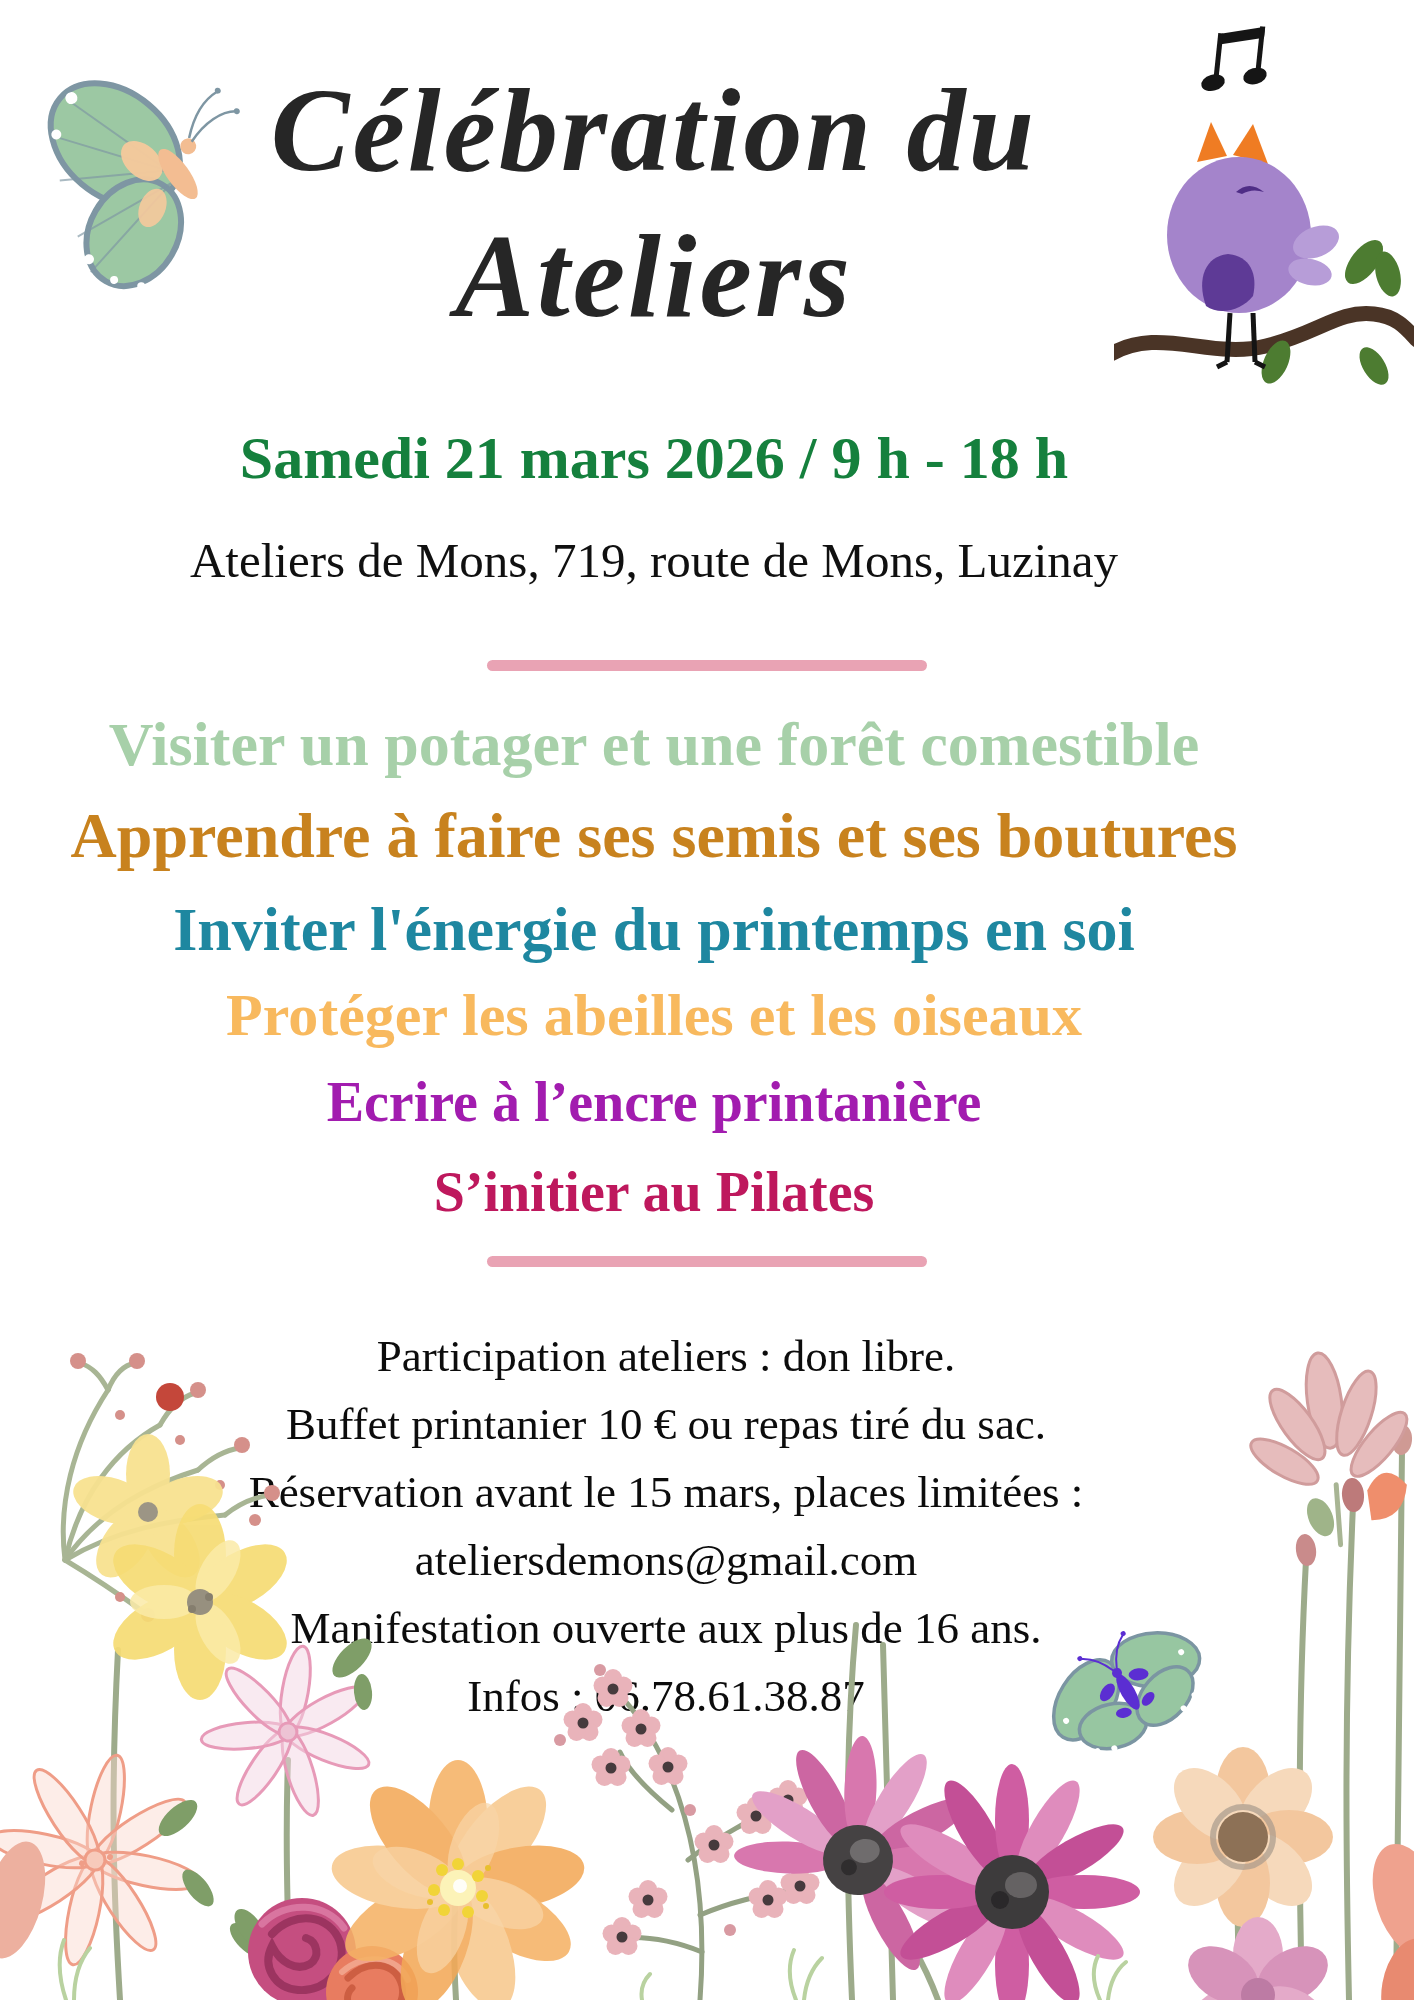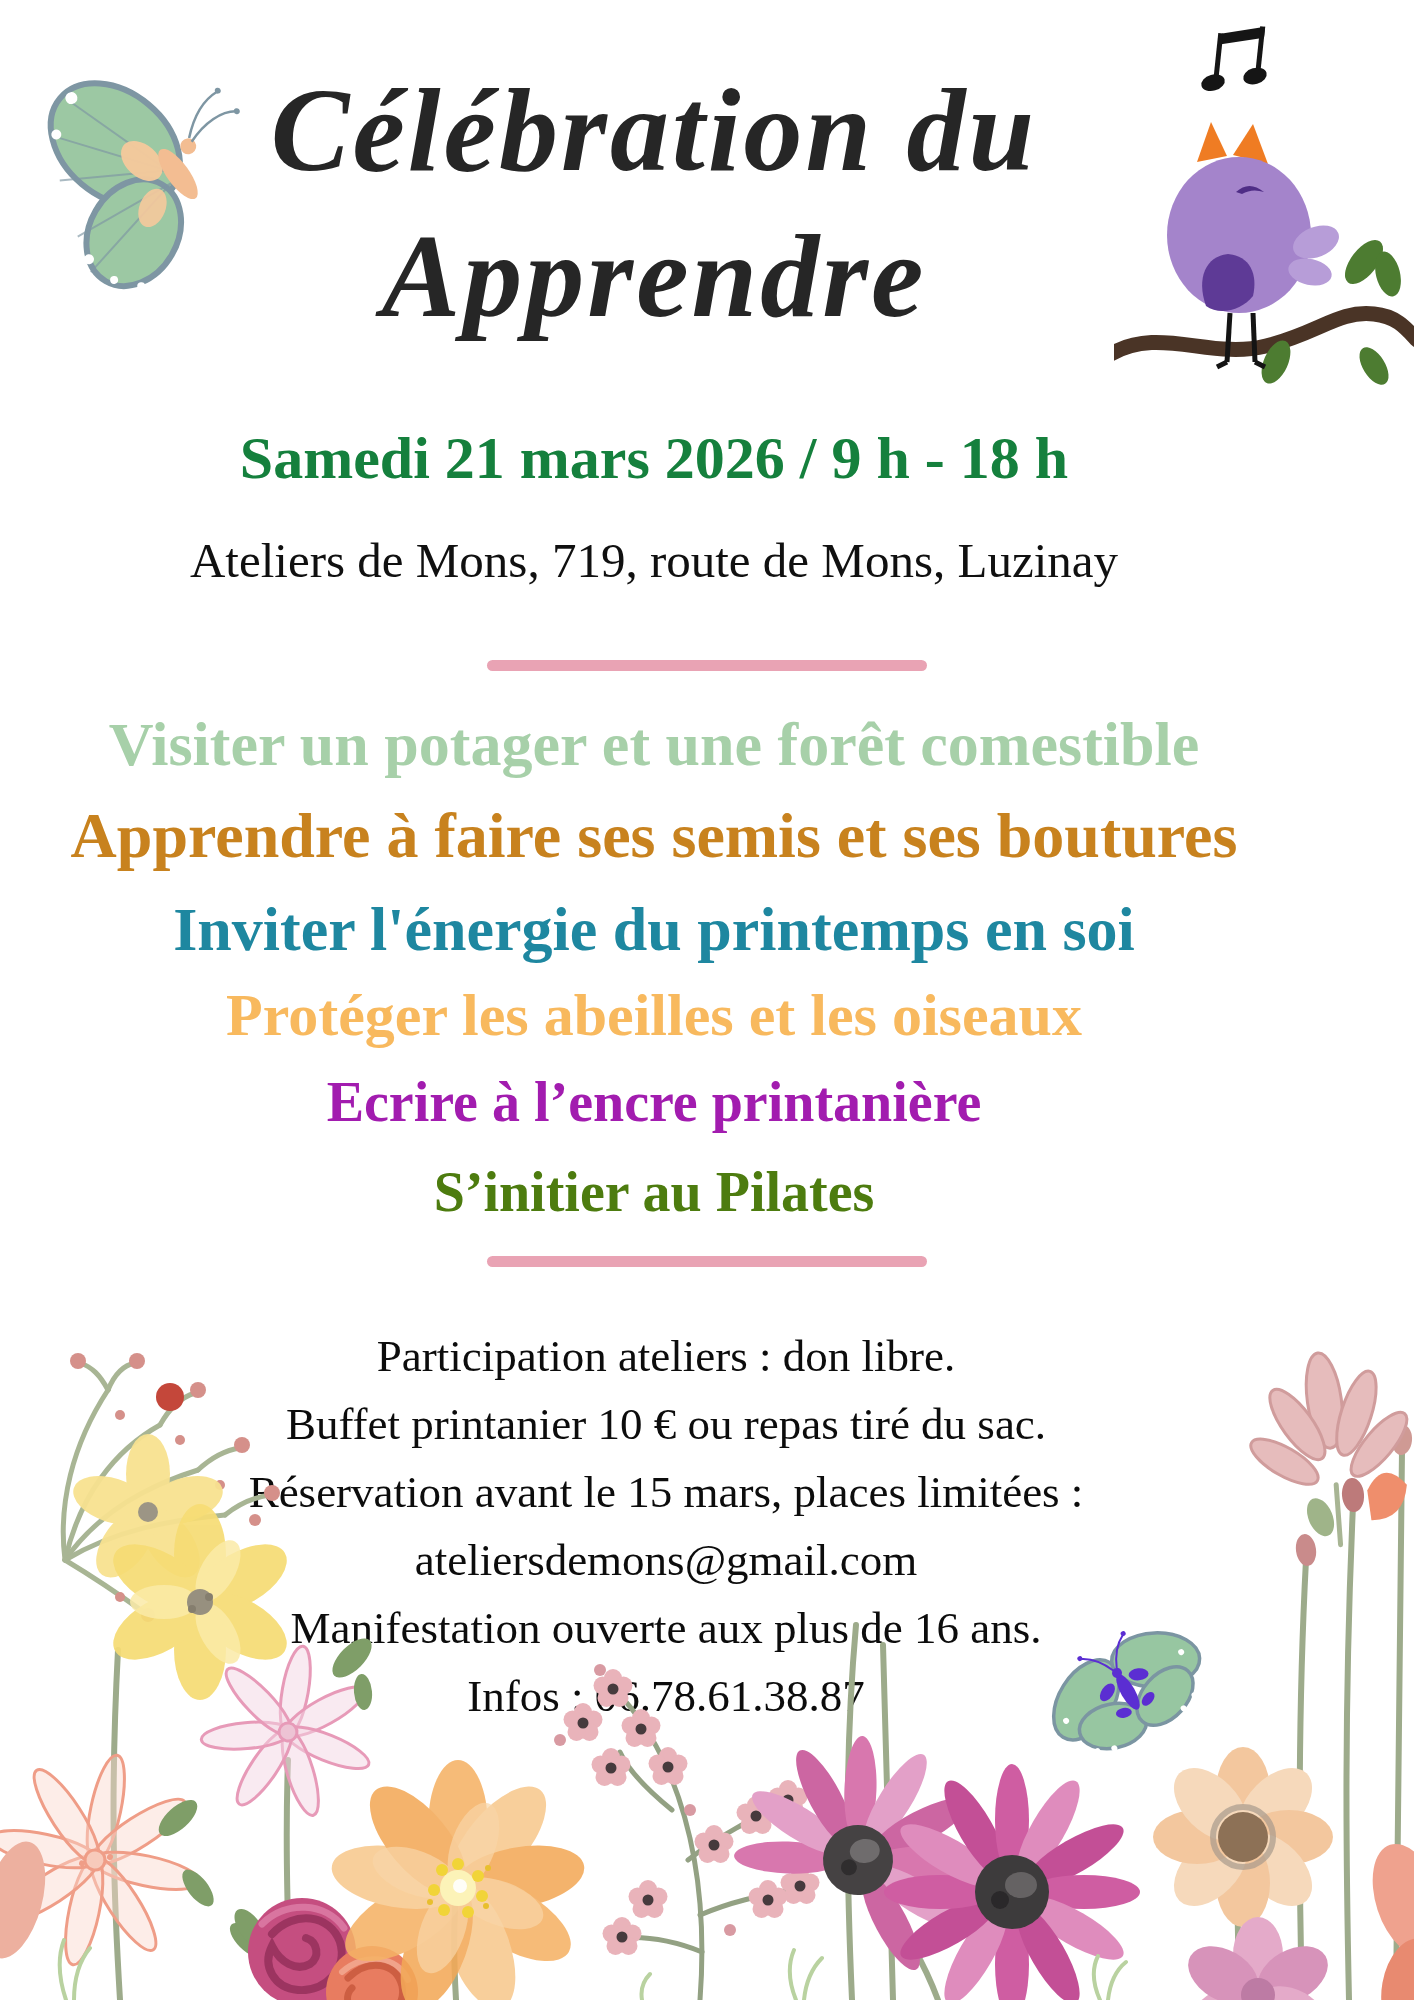--- a/index.html
+++ b/index.html
@@ -80,21 +80,21 @@
         <path d="M18,-30 C34,-48 52,-56 66,-54"></path>
           <path d="M16,-34 C24,-56 36,-70 50,-76"></path>
       </g>
       <circle cx="67" cy="-54" r="3" fill="#7e96a3"></circle>
         <circle cx="51" cy="-77" r="3" fill="#7e96a3"></circle>
     </g>
   </svg>
 
   <div class="title">
     <div>Célébration du</div>
-    <div>Apprendre</div>
+    <div>Ateliers</div>
   </div>
 
   <svg class="bird-tr" viewBox="0 0 300 385">
     <g transform="translate(96,6) rotate(6)" fill="#151515">
       <path d="M14,16 L56,5 L56,16 L14,27 Z"></path>
       <rect x="10" y="16" width="5" height="48"></rect>
       <rect x="51" y="5" width="5" height="48"></rect>
       <ellipse cx="10" cy="66" rx="12" ry="8" transform="rotate(-22 10 66)"></ellipse>
       <ellipse cx="51" cy="55" rx="12" ry="8" transform="rotate(-22 51 55)"></ellipse>
     </g>
@@ -125,21 +125,21 @@
   <div class="date">Samedi 21 mars 2026 / 9 h - 18 h</div>
   <div class="address">Ateliers de Mons, 719, route de Mons, Luzinay</div>
 
   <div class="divider d1" style="background: rgb(233, 163, 180);"></div>
 
   <div class="act a1" style="color: rgb(167, 208, 169);">Visiter un potager et une forêt comestible</div>
   <div class="act a2" style="color: rgb(200, 130, 30);">Apprendre à faire ses semis et ses boutures</div>
   <div class="act a3" style="color: rgb(30, 135, 160);">Inviter l'énergie du printemps en soi</div>
   <div class="act a4" style="color: rgb(248, 185, 94);">Protéger les abeilles et les oiseaux</div>
   <div class="act a5" style="color: #a21caf;">Ecrire à l’encre printanière</div>
-  <div class="act a6" style="color: #4d7c0f;">S’initier au Pilates</div>
+  <div class="act a6" style="color: #be185d;">S’initier au Pilates</div>
 
   <div class="divider d2" style="background: rgb(233, 163, 180);"></div>
 
   <div class="info">
     <div>Participation ateliers : don libre.</div>
     <div>Buffet printanier 10 € ou repas tiré du sac.</div>
     <div>Réservation avant le 15 mars, places limitées :</div>
     <div>ateliersdemons@gmail.com</div>
     <div>Manifestation ouverte aux plus de 16 ans.</div>
     <div>Infos : 06.78.61.38.87</div>

